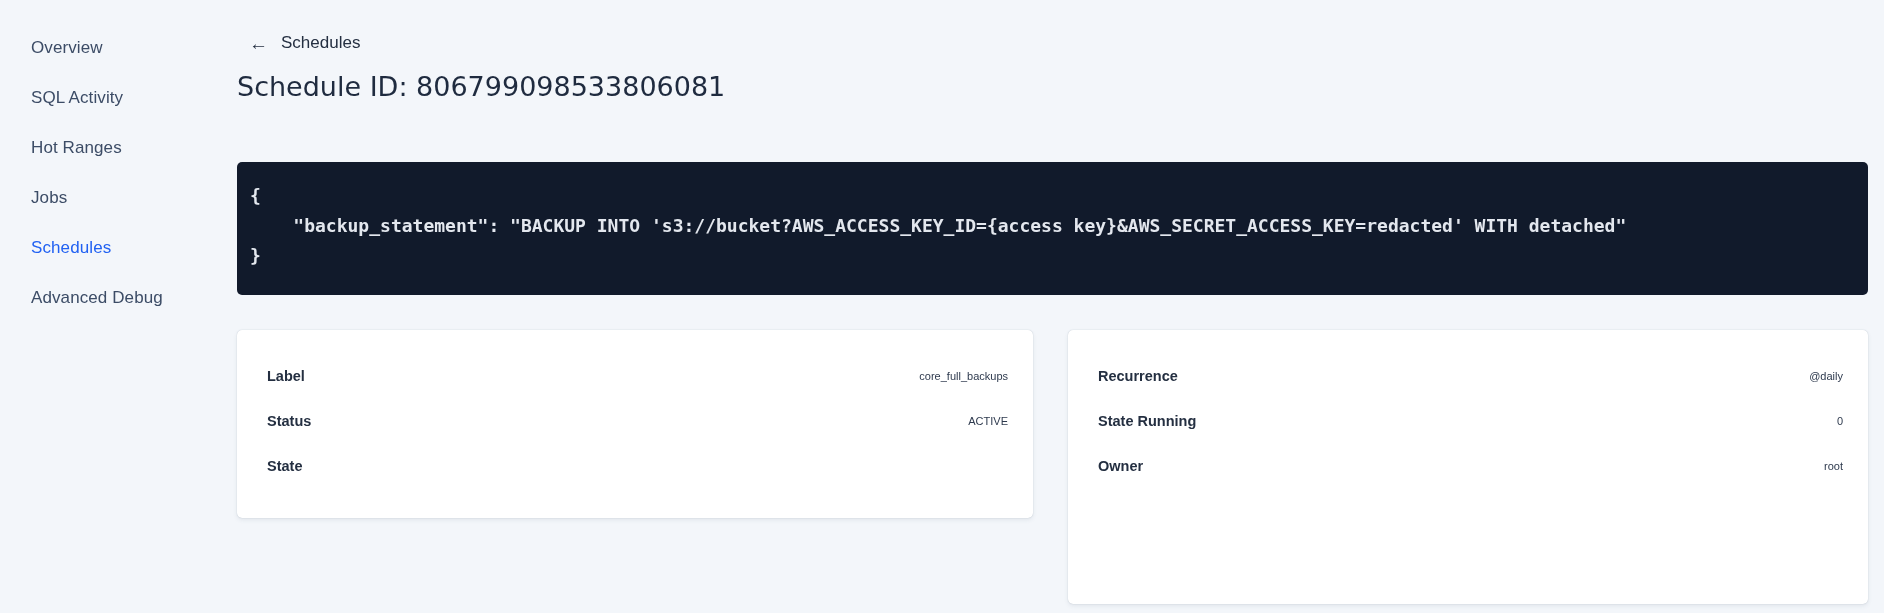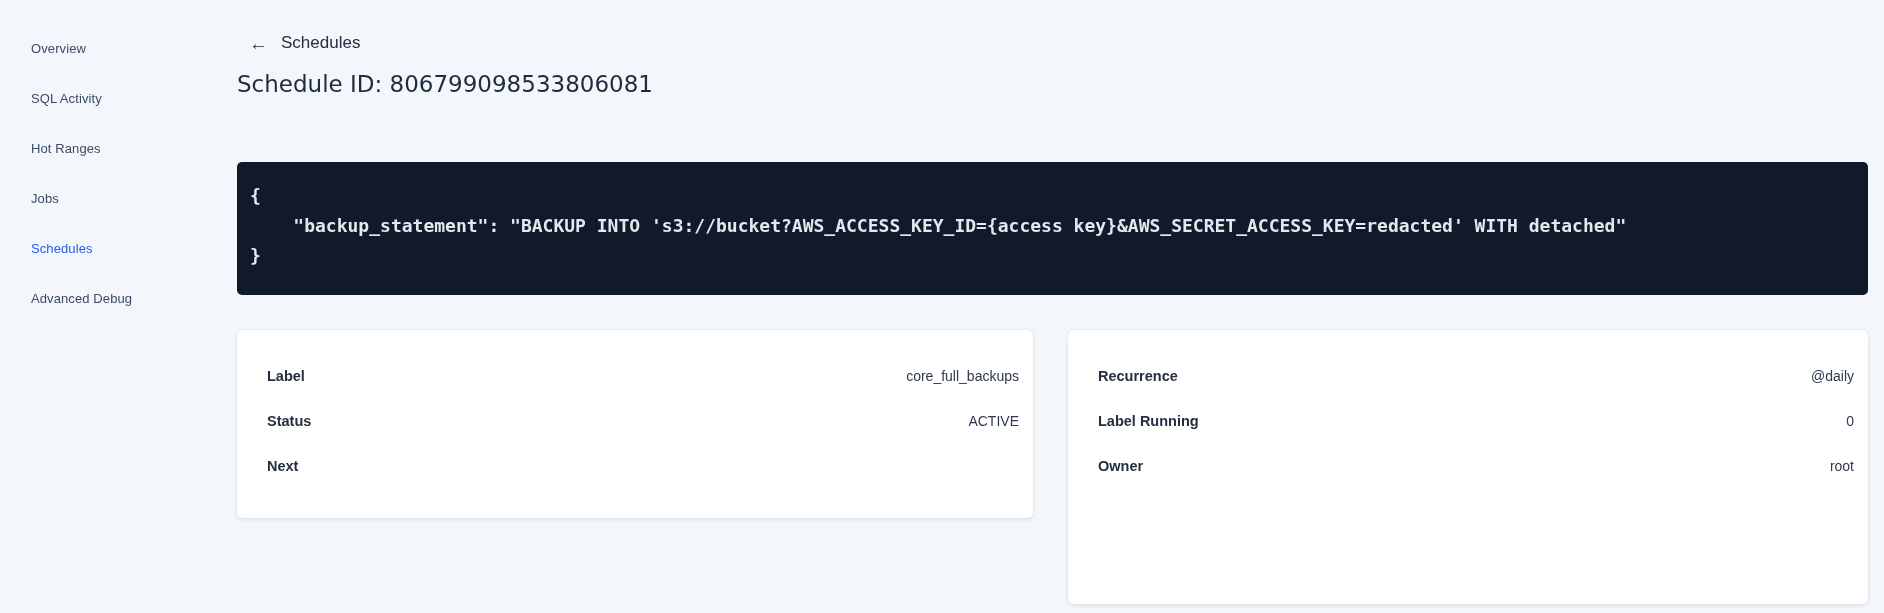--- a/index.html
+++ b/index.html
@@ -17,21 +17,21 @@
     position: absolute;
     left: 0; top: 0;
     width: 237px; height: 613px;
     padding-top: 23px;
   }
   .nav-item {
     height: 50px;
     display: flex;
     align-items: center;
     padding-left: 31px;
-    font-size: 13px;
+    font-size: 17px;
     color: #3c4c66;
     cursor: pointer;
     letter-spacing: 0.1px;
   }
   .nav-item.active { color: #2161f2; }
 
   
   .back-link {
     position: absolute;
     left: 249px; top: 33px;
@@ -40,21 +40,21 @@
     gap: 13px;
     font-size: 17px;
     color: #242f41;
     cursor: pointer;
   }
   .back-link .arrow { font-size: 19px; line-height: 1; color: #242f41; }
   .page-title {
     position: absolute;
     left: 237px; top: 71px;
     font-family: "DejaVu Sans", sans-serif;
-    font-size: 23px;
+    font-size: 27px;
     font-weight: 400;
     color: #1f2b3f;
   }
 
   
   .code-block {
     position: absolute;
     left: 237px; top: 162px;
     width: 1631px; height: 133px;
     background: #111a2b;
@@ -70,37 +70,37 @@
     color: #e3e7ee;
     white-space: pre;
   }
 
   
   .card {
     position: absolute;
     background: #ffffff;
     border-radius: 5px;
     box-shadow: 0 0 1px rgba(67,90,111,0.35), 0 2px 4px rgba(67,90,111,0.10);
-    padding: 23px 14px 0 30px;
+    padding: 23px 25px 0 30px;
   }
   .card-left  { left: 237px;  top: 330px; width: 796px; height: 188px; }
   .card-right { left: 1068px; top: 330px; width: 800px; height: 274px; }
   .detail-row {
     height: 45px;
     display: flex;
     align-items: center;
     justify-content: space-between;
   }
   .detail-label {
     font-size: 14.5px;
     font-weight: bold;
     color: #242f41;
   }
   .detail-value {
-    font-size: 14px;
+    font-size: 11px;
     font-weight: 400;
     color: #2e3a4e;
     text-align: right;
   }
 </style>
 </head>
 <body>
 
 <nav class="sidebar">
   <div class="nav-item">Overview</div>
@@ -127,31 +127,31 @@
 <section class="card card-left">
   <div class="detail-row">
     <span class="detail-label">Label</span>
     <span class="detail-value">core_full_backups</span>
   </div>
   <div class="detail-row">
     <span class="detail-label">Status</span>
     <span class="detail-value">ACTIVE</span>
   </div>
   <div class="detail-row">
-    <span class="detail-label">Next</span>
+    <span class="detail-label">State</span>
     <span class="detail-value"></span>
   </div>
 </section>
 
 <section class="card card-right">
   <div class="detail-row">
     <span class="detail-label">Recurrence</span>
     <span class="detail-value">@daily</span>
   </div>
   <div class="detail-row">
-    <span class="detail-label">Label Running</span>
+    <span class="detail-label">State Running</span>
     <span class="detail-value">0</span>
   </div>
   <div class="detail-row">
     <span class="detail-label">Owner</span>
     <span class="detail-value">root</span>
   </div>
 </section>
 
 </body></html>

